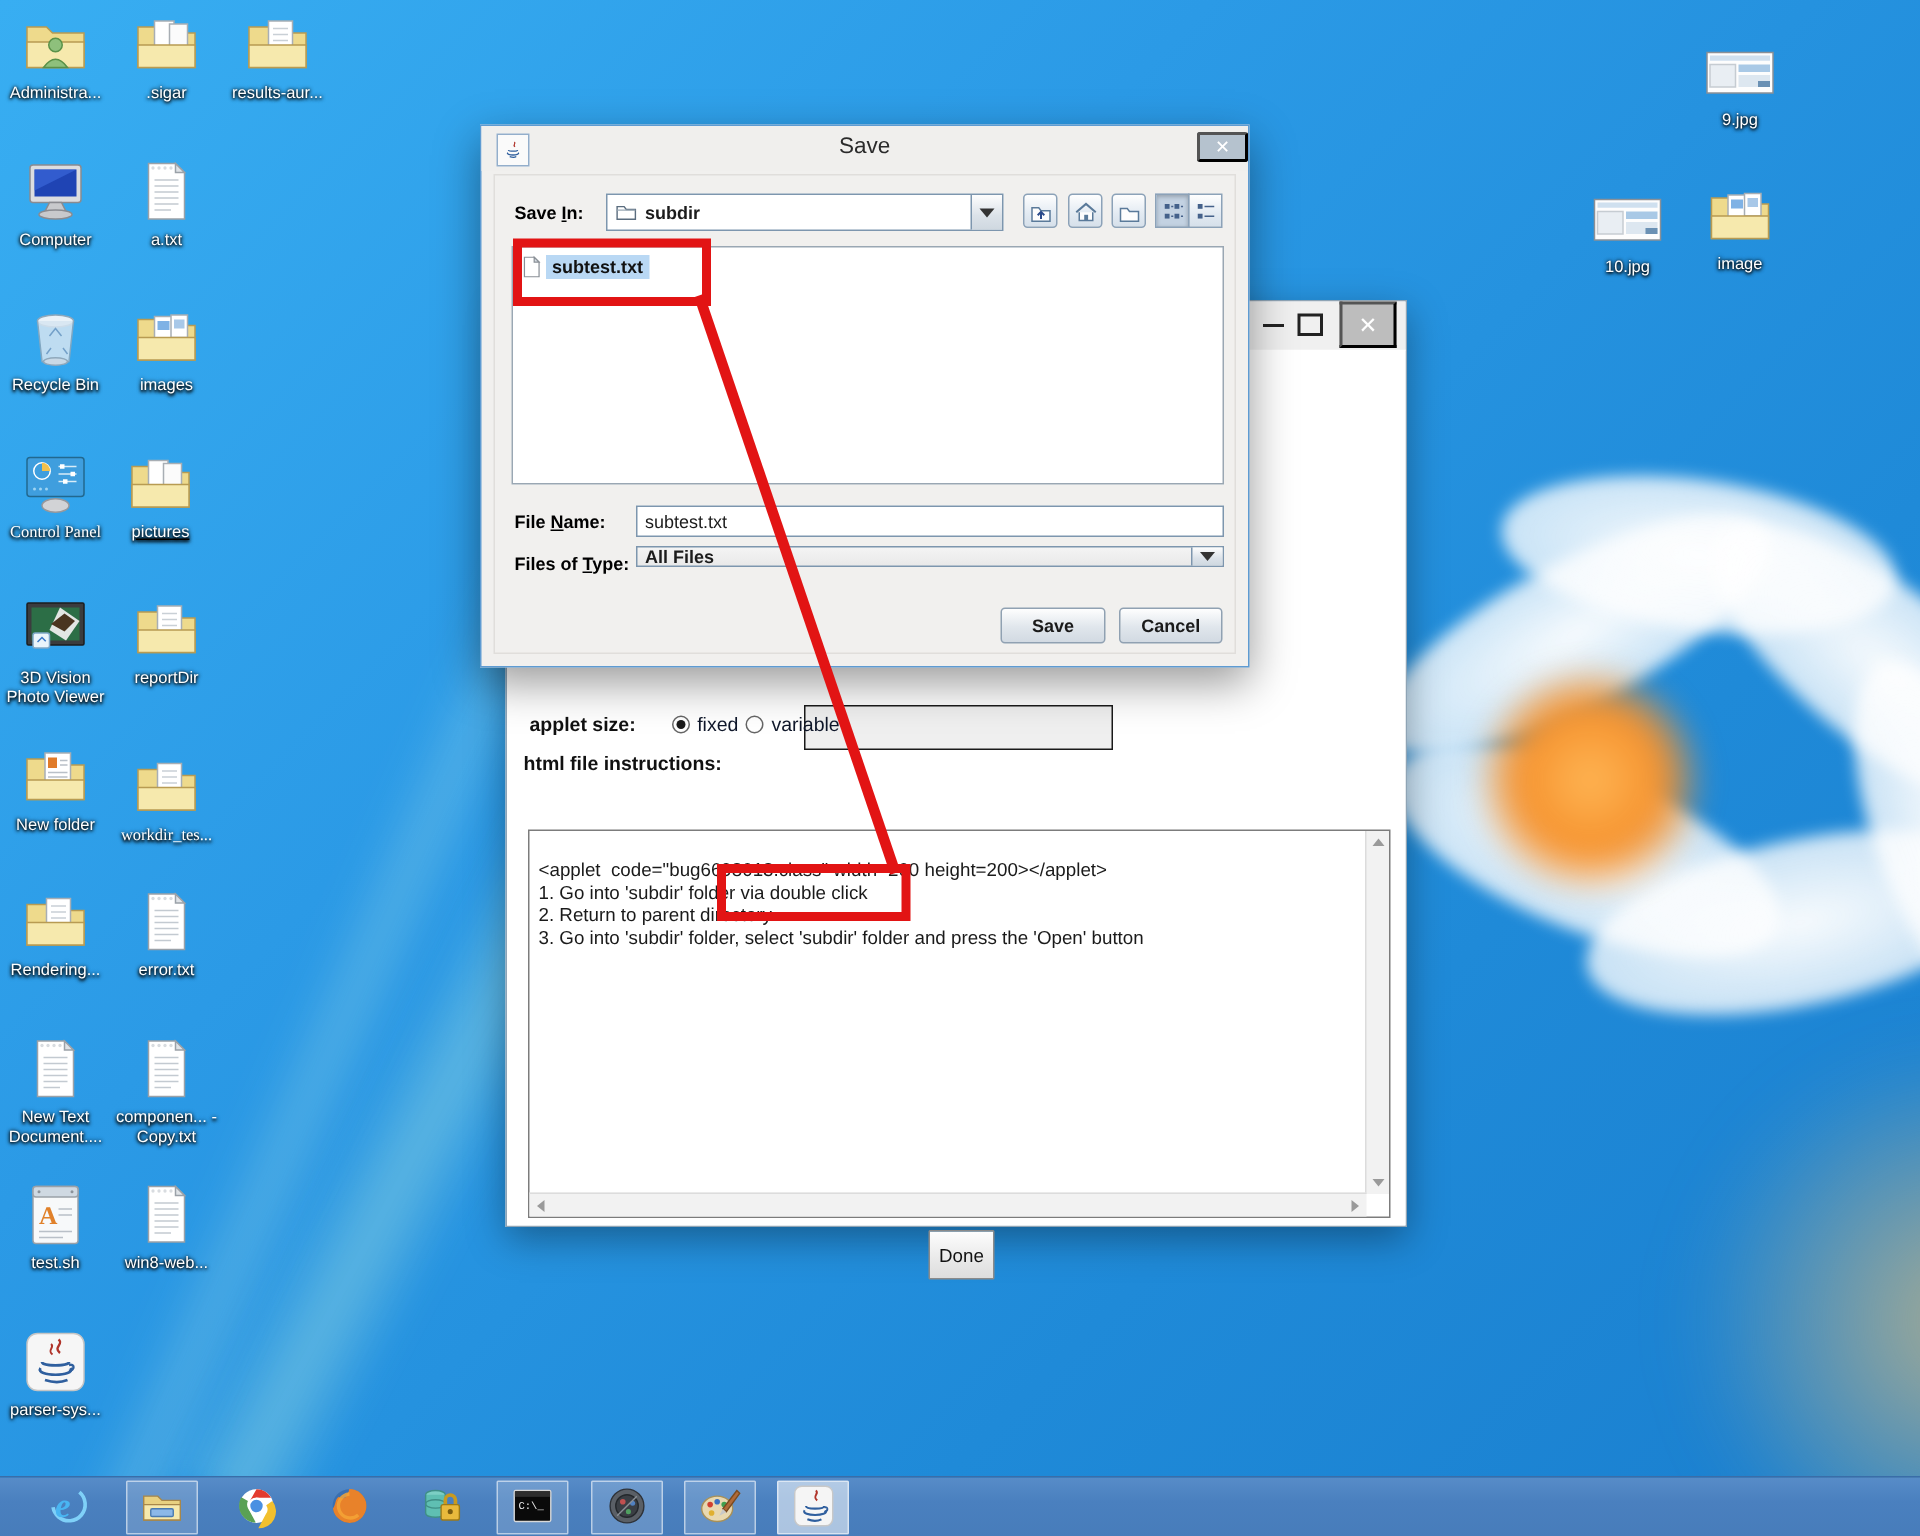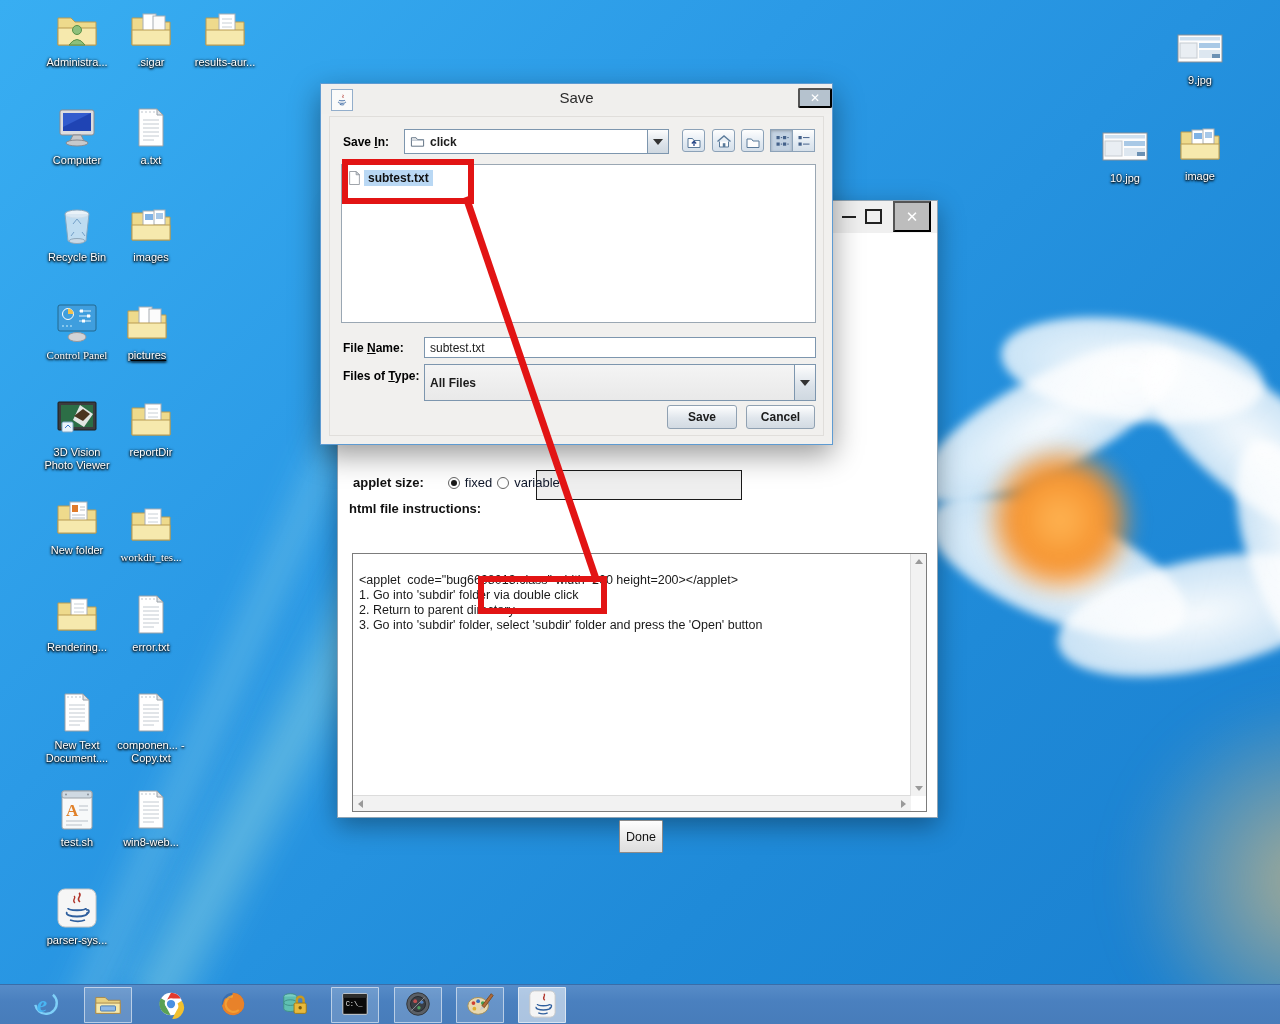--- a/index.html
+++ b/index.html
@@ -12,21 +12,21 @@
     background:linear-gradient(90deg,rgba(180,235,230,0),rgba(175,232,225,.38),rgba(180,235,230,0));filter:blur(10px);}
   .streak2{position:absolute;left:190px;top:300px;width:60px;height:800px;transform:rotate(24deg);
     background:linear-gradient(90deg,rgba(180,235,230,0),rgba(190,238,232,.25),rgba(180,235,230,0));filter:blur(12px);}
   .petal{position:absolute;background:radial-gradient(closest-side,rgba(255,255,255,.96),rgba(255,255,255,.75));
     border-radius:50%;filter:blur(5px);}
   .fcenter{position:absolute;left:985px;top:445px;width:150px;height:150px;border-radius:50%;
     background:radial-gradient(circle,#ffb554 0%,#f5922e 45%,rgba(240,150,60,0) 75%);filter:blur(9px);}
   .warmblob{position:absolute;left:1130px;top:690px;width:360px;height:380px;border-radius:50%;
     background:radial-gradient(circle,rgba(252,196,110,.65),rgba(252,196,110,0) 70%);filter:blur(25px);}
   
-  .desk-layer{position:absolute;inset:0;margin-left:40px;}
+  .desk-layer{position:absolute;inset:0;}
   .desk-icon{position:absolute;width:72px;text-align:center;cursor:default;}
   .di-glyph{height:48px;display:flex;align-items:flex-end;justify-content:center;}
   .di-label{font-size:11px;color:#fff;line-height:1.2;margin-top:2px;
     text-shadow:0 1px 2px #000,0 1px 3px rgba(0,0,0,.85),0 0 3px rgba(0,0,0,.6);word-wrap:break-word;}
   
   .win-btn-close{position:absolute;display:flex;align-items:center;justify-content:center;color:#fff;}
   
   .applet-window{position:absolute;left:337px;top:200px;width:601px;height:618px;background:#fff;
     border:1px solid #8fa4b5;box-shadow:0 8px 24px rgba(0,0,0,.35);z-index:10;box-sizing:border-box;}
   .aw-caption{position:absolute;left:0;top:0;right:0;height:32px;background:#f0f0f0;border-bottom:1px solid #e2e2e2;}
@@ -458,21 +458,21 @@
 
     <div class="sd-label" style="left:22px;top:51px;">
       <span>Save </span><u>I</u><span>n:</span>
     </div>
     <div class="combo" style="left:83px;top:45px;width:265px;height:25px;">
       <span class="c-text">
         <svg viewBox="0 0 16 16" width="15" height="15">
             <path d="M1.5 4h5l1.5 2h6.5v7h-13z" fill="#fff" stroke="#5a6c7e"></path>
             <path d="M1.5 6.5h13" stroke="#9aa8b5"></path>
           </svg>
-        <span>click</span>
+        <span>subdir</span>
       </span>
       <span class="c-arrow">
           <span class="tri-down"></span>
         </span>
     </div>
     <button class="tool-btn" style="left: 361px; top: 45px;">
         <svg viewBox="0 0 16 16" width="16" height="16">
           <path d="M2 5.5h4.5L8 7.5h6v7H2z" fill="#fdfdfd" stroke="#5a7a9a"></path>
           <path d="M8 13V8.5M5.8 10.5L8 8.2l2.2 2.3" stroke="#2a4a8a" stroke-width="1.3" fill="none"></path>
         </svg>
@@ -526,21 +526,21 @@
       </div>
 
     <div class="sd-label" style="left:22px;top:257px;">
       <span>File </span><u>N</u><span>ame:</span>
     </div>
     <input class="sd-field" style="left: 103px; top: 253px; width: 392px; height: 21px;" value="subtest.txt">
 
     <div class="sd-label" style="left:22px;top:285px;">
       <span>Files of </span><u>T</u><span>ype:</span>
     </div>
-    <div class="combo gray" style="left:103px;top:280px;width:392px;height:37px;">
+    <div class="combo gray" style="left:103px;top:280px;width:392px;height:14px;">
       <span class="c-text">
           <span>All Files</span>
         </span>
       <span class="c-arrow">
           <span class="tri-down"></span>
         </span>
     </div>
 
     <button class="sd-btn" style="left:346px;top:321px;width:70px;">Save</button>
     <button class="sd-btn" style="left:425px;top:321px;width:69px;">Cancel</button>

